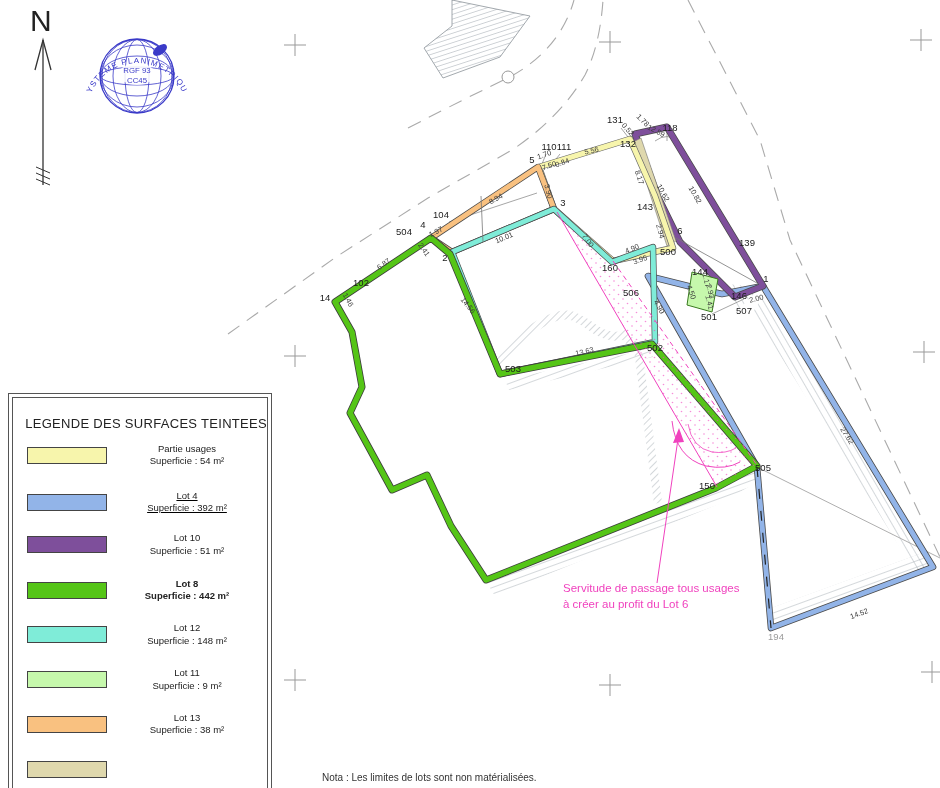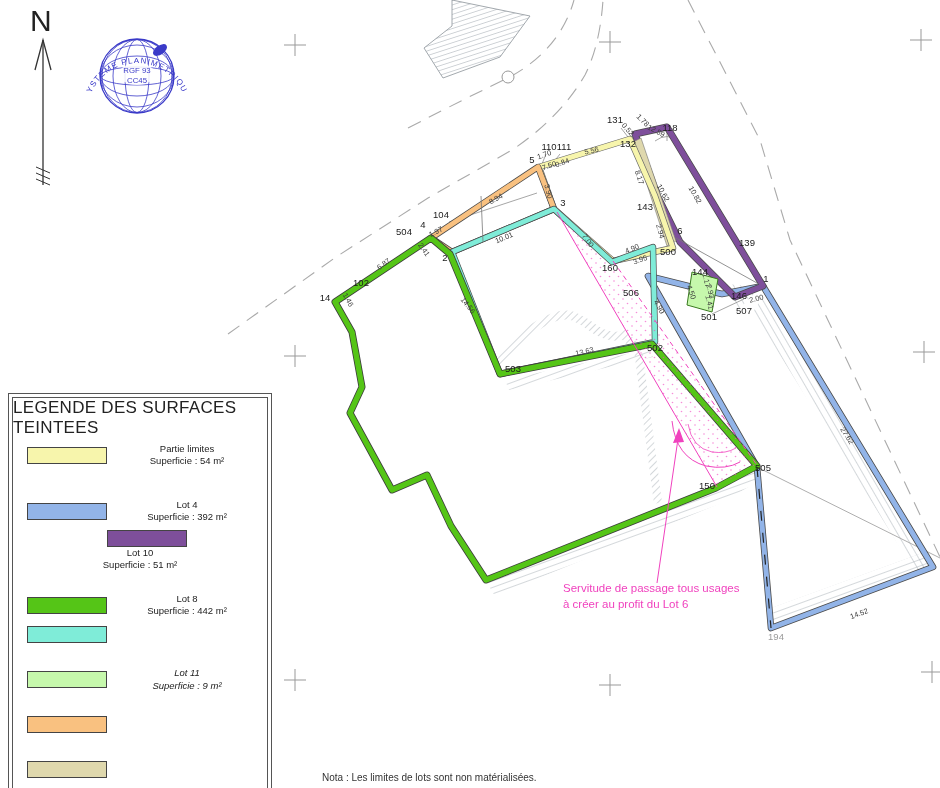--- a/index.html
+++ b/index.html
@@ -11,21 +11,21 @@
   .dlbl{font-size:7.4px;fill:#3c3c3c;text-anchor:middle;}
   .nota{font-size:10px;fill:#333;}
   .serv{font-size:11.5px;}
   .stamparc{font-size:8px;letter-spacing:1.1px;}
   .stampmid{font-size:7.8px;text-anchor:middle;}
   .nletter{font-size:30px;fill:#222;}
   
   .legend-box{position:absolute;left:8px;top:393px;width:262px;height:400px;
               background:#fff;border:1px solid #555;}
   .legend-inner{position:absolute;inset:3px;border:1px solid #555;}
-  .legend-title{text-align:left;font-size:17px;color:#222;letter-spacing:.3px;}
+  .legend-title{text-align:right;margin-top:18px;font-size:13px;color:#222;letter-spacing:.3px;}
   .legend-row{position:absolute;left:0;width:100%;height:30px;display:flex;align-items:center;}
   .legend-swatch{width:80px;height:17px;border:1px solid #444;margin-left:14px;flex:none;box-sizing:border-box;}
   .legend-text{flex:1;text-align:center;font-size:9.5px;color:#222;line-height:1.3;}
 </style>
 </head>
 <body>
 
 <div id="page">
 
 <svg width="940" height="788" viewBox="0 0 940 788">
@@ -222,57 +222,65 @@
 </svg>
 
 
 <div class="legend-box">
   <div class="legend-inner">
     <div class="legend-title">LEGENDE DES SURFACES TEINTEES</div>
     <div id="legend-entries">
           <div class="legend-row" style="top: 42px;">
             <div class="legend-swatch" style="background: rgb(247, 245, 172);"></div>
             <div class="legend-text">
-              <div>Partie limites</div>
+              <div>Partie usages</div>
               <div>Superficie : 54 m²</div>
             </div>
           </div>
-          <div class="legend-row" style="top: 98px;">
+          <div class="legend-row" style="top: 89px; text-decoration: underline;">
             <div class="legend-swatch" style="background: rgb(146, 180, 232);"></div>
             <div class="legend-text">
               <div>Lot 4</div>
               <div>Superficie : 392 m²</div>
             </div>
           </div>
-          <div class="legend-row" style="top: 131.8px; flex-direction: column;">
+          <div class="legend-row" style="top: 131.8px;">
             <div class="legend-swatch" style="background: rgb(126, 79, 155);"></div>
             <div class="legend-text">
               <div>Lot 10</div>
               <div>Superficie : 51 m²</div>
             </div>
           </div>
-          <div class="legend-row" style="top: 192px;">
+          <div class="legend-row" style="top: 177px; font-weight: bold;">
             <div class="legend-swatch" style="background: rgb(85, 197, 23);"></div>
             <div class="legend-text">
               <div>Lot 8</div>
               <div>Superficie : 442 m²</div>
             </div>
           </div>
           <div class="legend-row" style="top: 221.6px;">
             <div class="legend-swatch" style="background: rgb(127, 236, 216);"></div>
-          </div>
-          <div class="legend-row" style="top: 266.5px; font-style: italic;">
+            <div class="legend-text">
+              <div>Lot 12</div>
+              <div>Superficie : 148 m²</div>
+            </div>
+          </div>
+          <div class="legend-row" style="top: 266.5px;">
             <div class="legend-swatch" style="background: rgb(198, 248, 172);"></div>
             <div class="legend-text">
               <div>Lot 11</div>
               <div>Superficie : 9 m²</div>
             </div>
           </div>
           <div class="legend-row" style="top: 311.4px;">
             <div class="legend-swatch" style="background: rgb(249, 193, 128);"></div>
+            <div class="legend-text">
+              <div>Lot 13</div>
+              <div>Superficie : 38 m²</div>
+            </div>
           </div>
           <div class="legend-row" style="top: 356.3px;">
             <div class="legend-swatch" style="background: rgb(223, 216, 173);"></div>
           </div>
         </div>
   </div>
 </div>
 
 </div>
 

